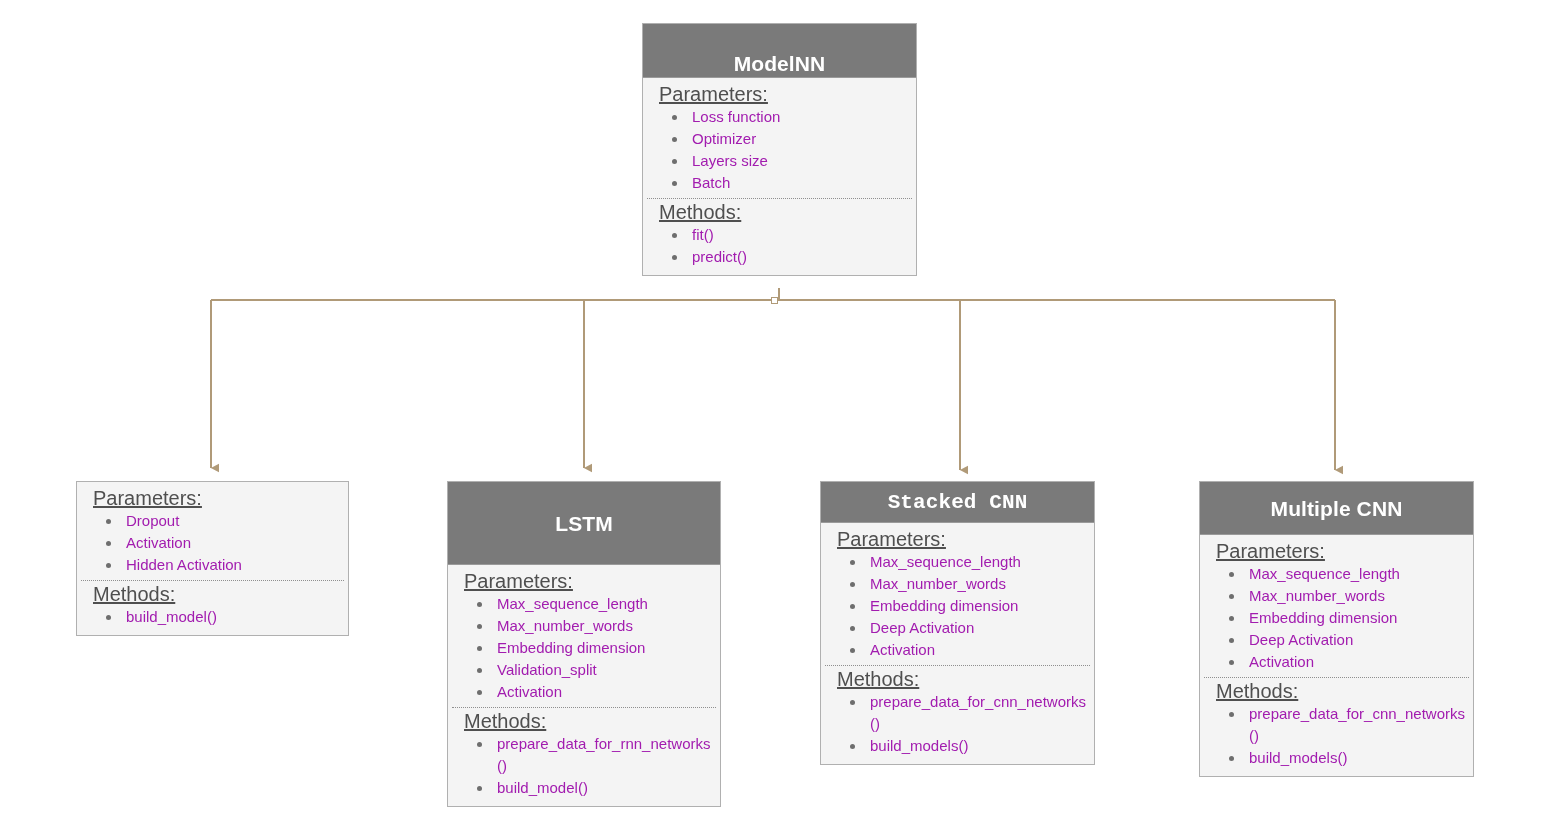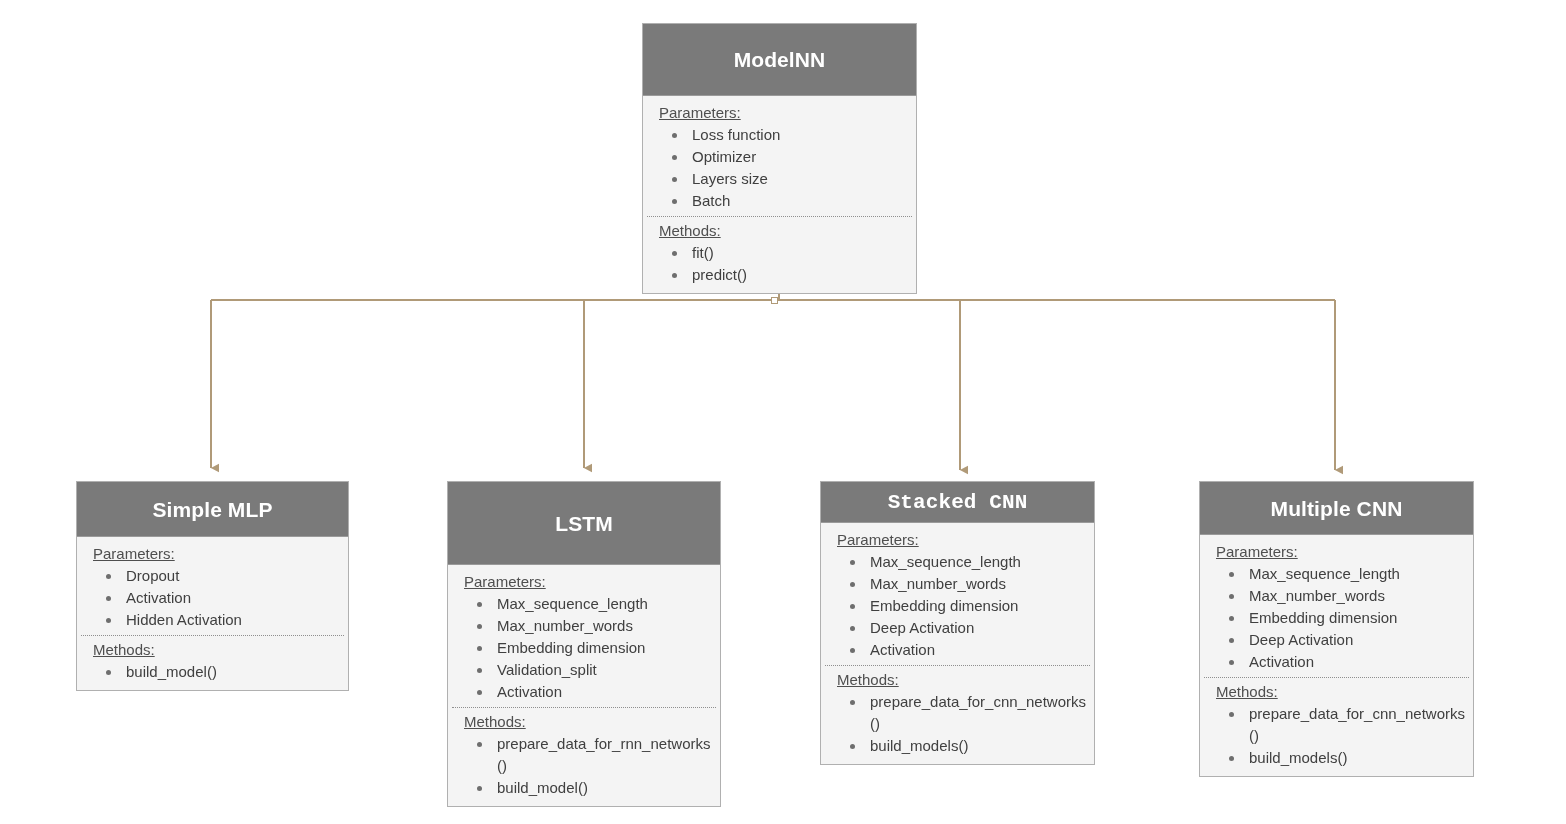--- a/index.html
+++ b/index.html
@@ -52,37 +52,37 @@
   }
   .node-header span { display: block; }
 
   .node-body {
     box-sizing: border-box;
     padding: 6px 0 7px 0;
     background: #f4f4f4;
   }
 
   .section-label {
-    font-size: 15px;
+    font-size: 20px;
     color: #4f4f4f;
     text-decoration: underline;
     margin: 0 0 1px 16px;
     line-height: 21px;
     white-space: nowrap;
   }
 
   ul.items {
     list-style: none;
     margin: 0;
     padding: 0;
   }
   ul.items li {
     position: relative;
     font-size: 15px;
-    color: #404040;
+    color: #a21caf;
     line-height: 22px;
     padding-left: 49px;
     padding-right: 6px;
     margin: 0;
     word-break: break-all;
   }
   ul.items li::before {
     content: "";
     position: absolute;
     left: 29px;
@@ -130,44 +130,41 @@
     <path d="M 584 300 L 584 468" stroke="#b09a78" stroke-width="2" fill="none" marker-end="url(#arrowhead)"></path>
 
     <path d="M 960 300 L 960 470" stroke="#b09a78" stroke-width="2" fill="none" marker-end="url(#arrowhead)"></path>
 
     <path d="M 1335 300 L 1335 470" stroke="#b09a78" stroke-width="2" fill="none" marker-end="url(#arrowhead)"></path>
   </svg>
 
   <div class="joint" style="left:771px; top:297px;"></div>
 
   <div class="node" id="node-root" style="left:642px; top:23px; width:275px;">
-    <div class="node-header" style="height:72px;">
+    <div class="node-header" style="height:54px;align-items:flex-end;">
       <span>ModelNN</span>
     </div>
     <div class="node-body">
       <div class="section-label">Parameters:</div>
       <ul class="items">
         <li>Loss function</li>
         <li>Optimizer</li>
         <li>Layers size</li>
         <li>Batch</li>
       </ul>
       <div class="divider"></div>
       <div class="section-label">Methods:</div>
       <ul class="items">
         <li>fit()</li>
         <li>predict()</li>
       </ul>
     </div>
   </div>
 
   <div class="node" id="node-mlp" style="left:76px; top:481px; width:273px;">
-    <div class="node-header" style="height:55px;">
-      <span>Simple MLP</span>
-    </div>
     <div class="node-body">
       <div class="section-label">Parameters:</div>
       <ul class="items">
         <li>Dropout</li>
         <li>Activation</li>
         <li>Hidden Activation</li>
       </ul>
       <div class="divider"></div>
       <div class="section-label">Methods:</div>
       <ul class="items">

